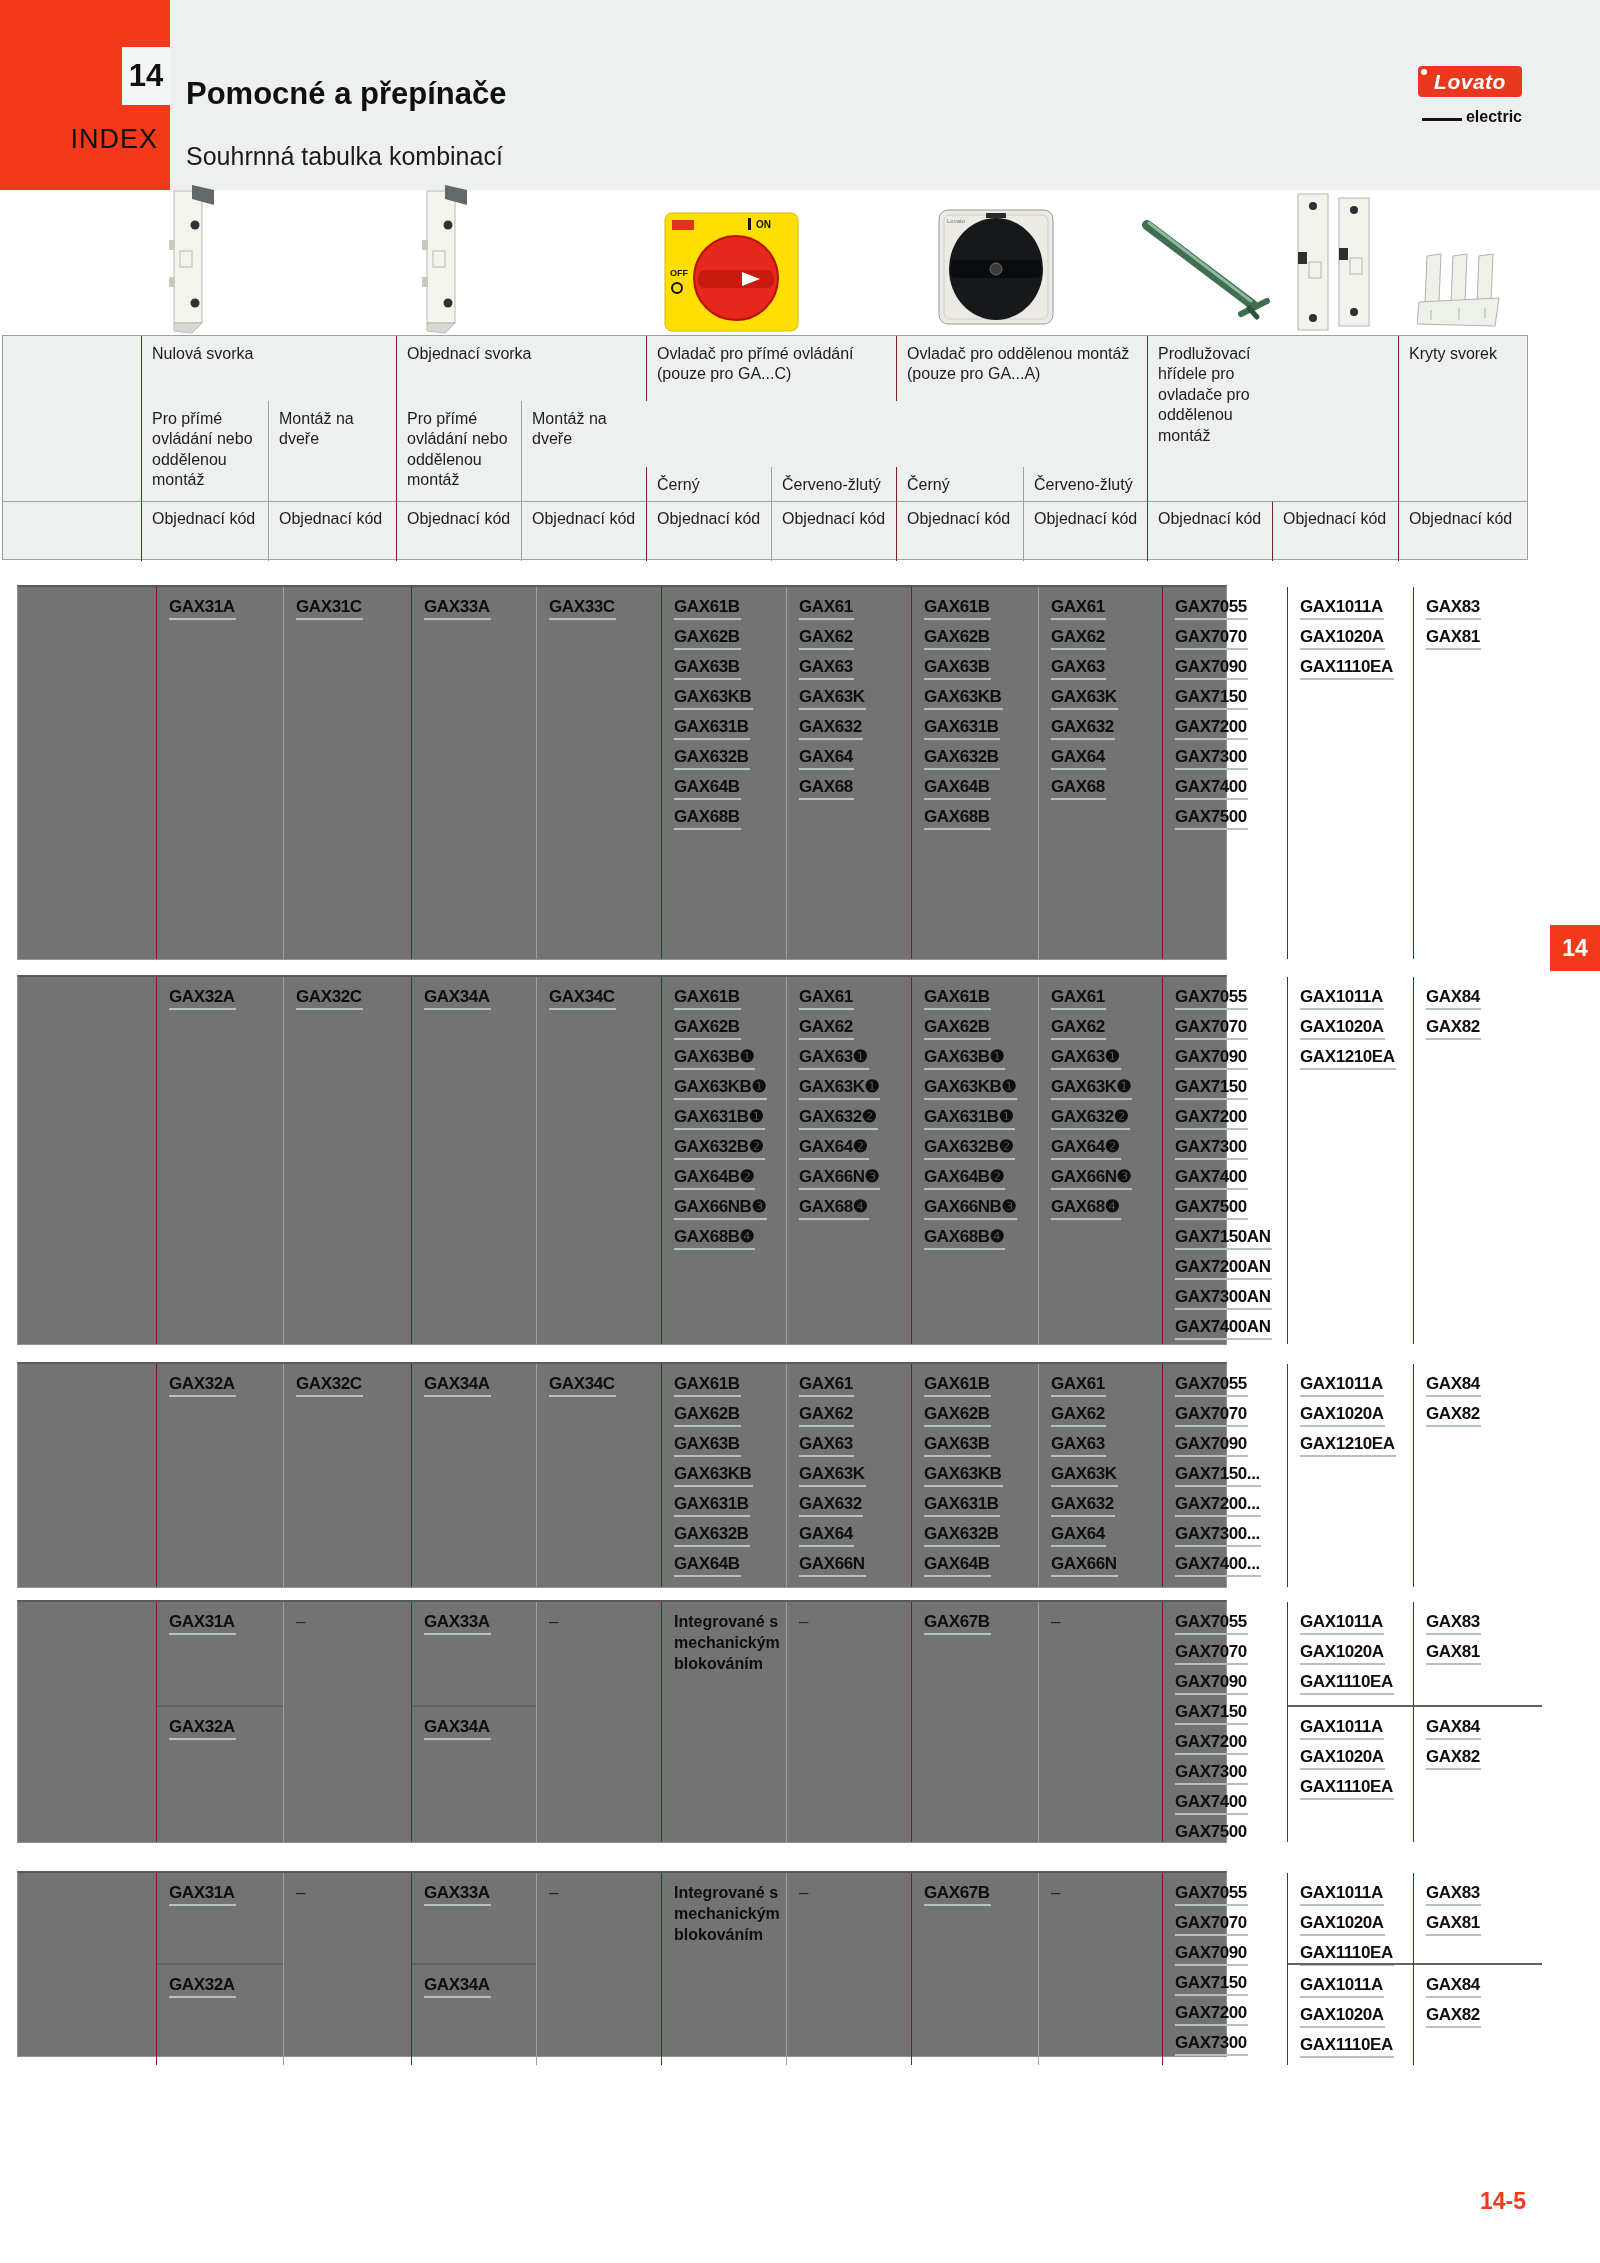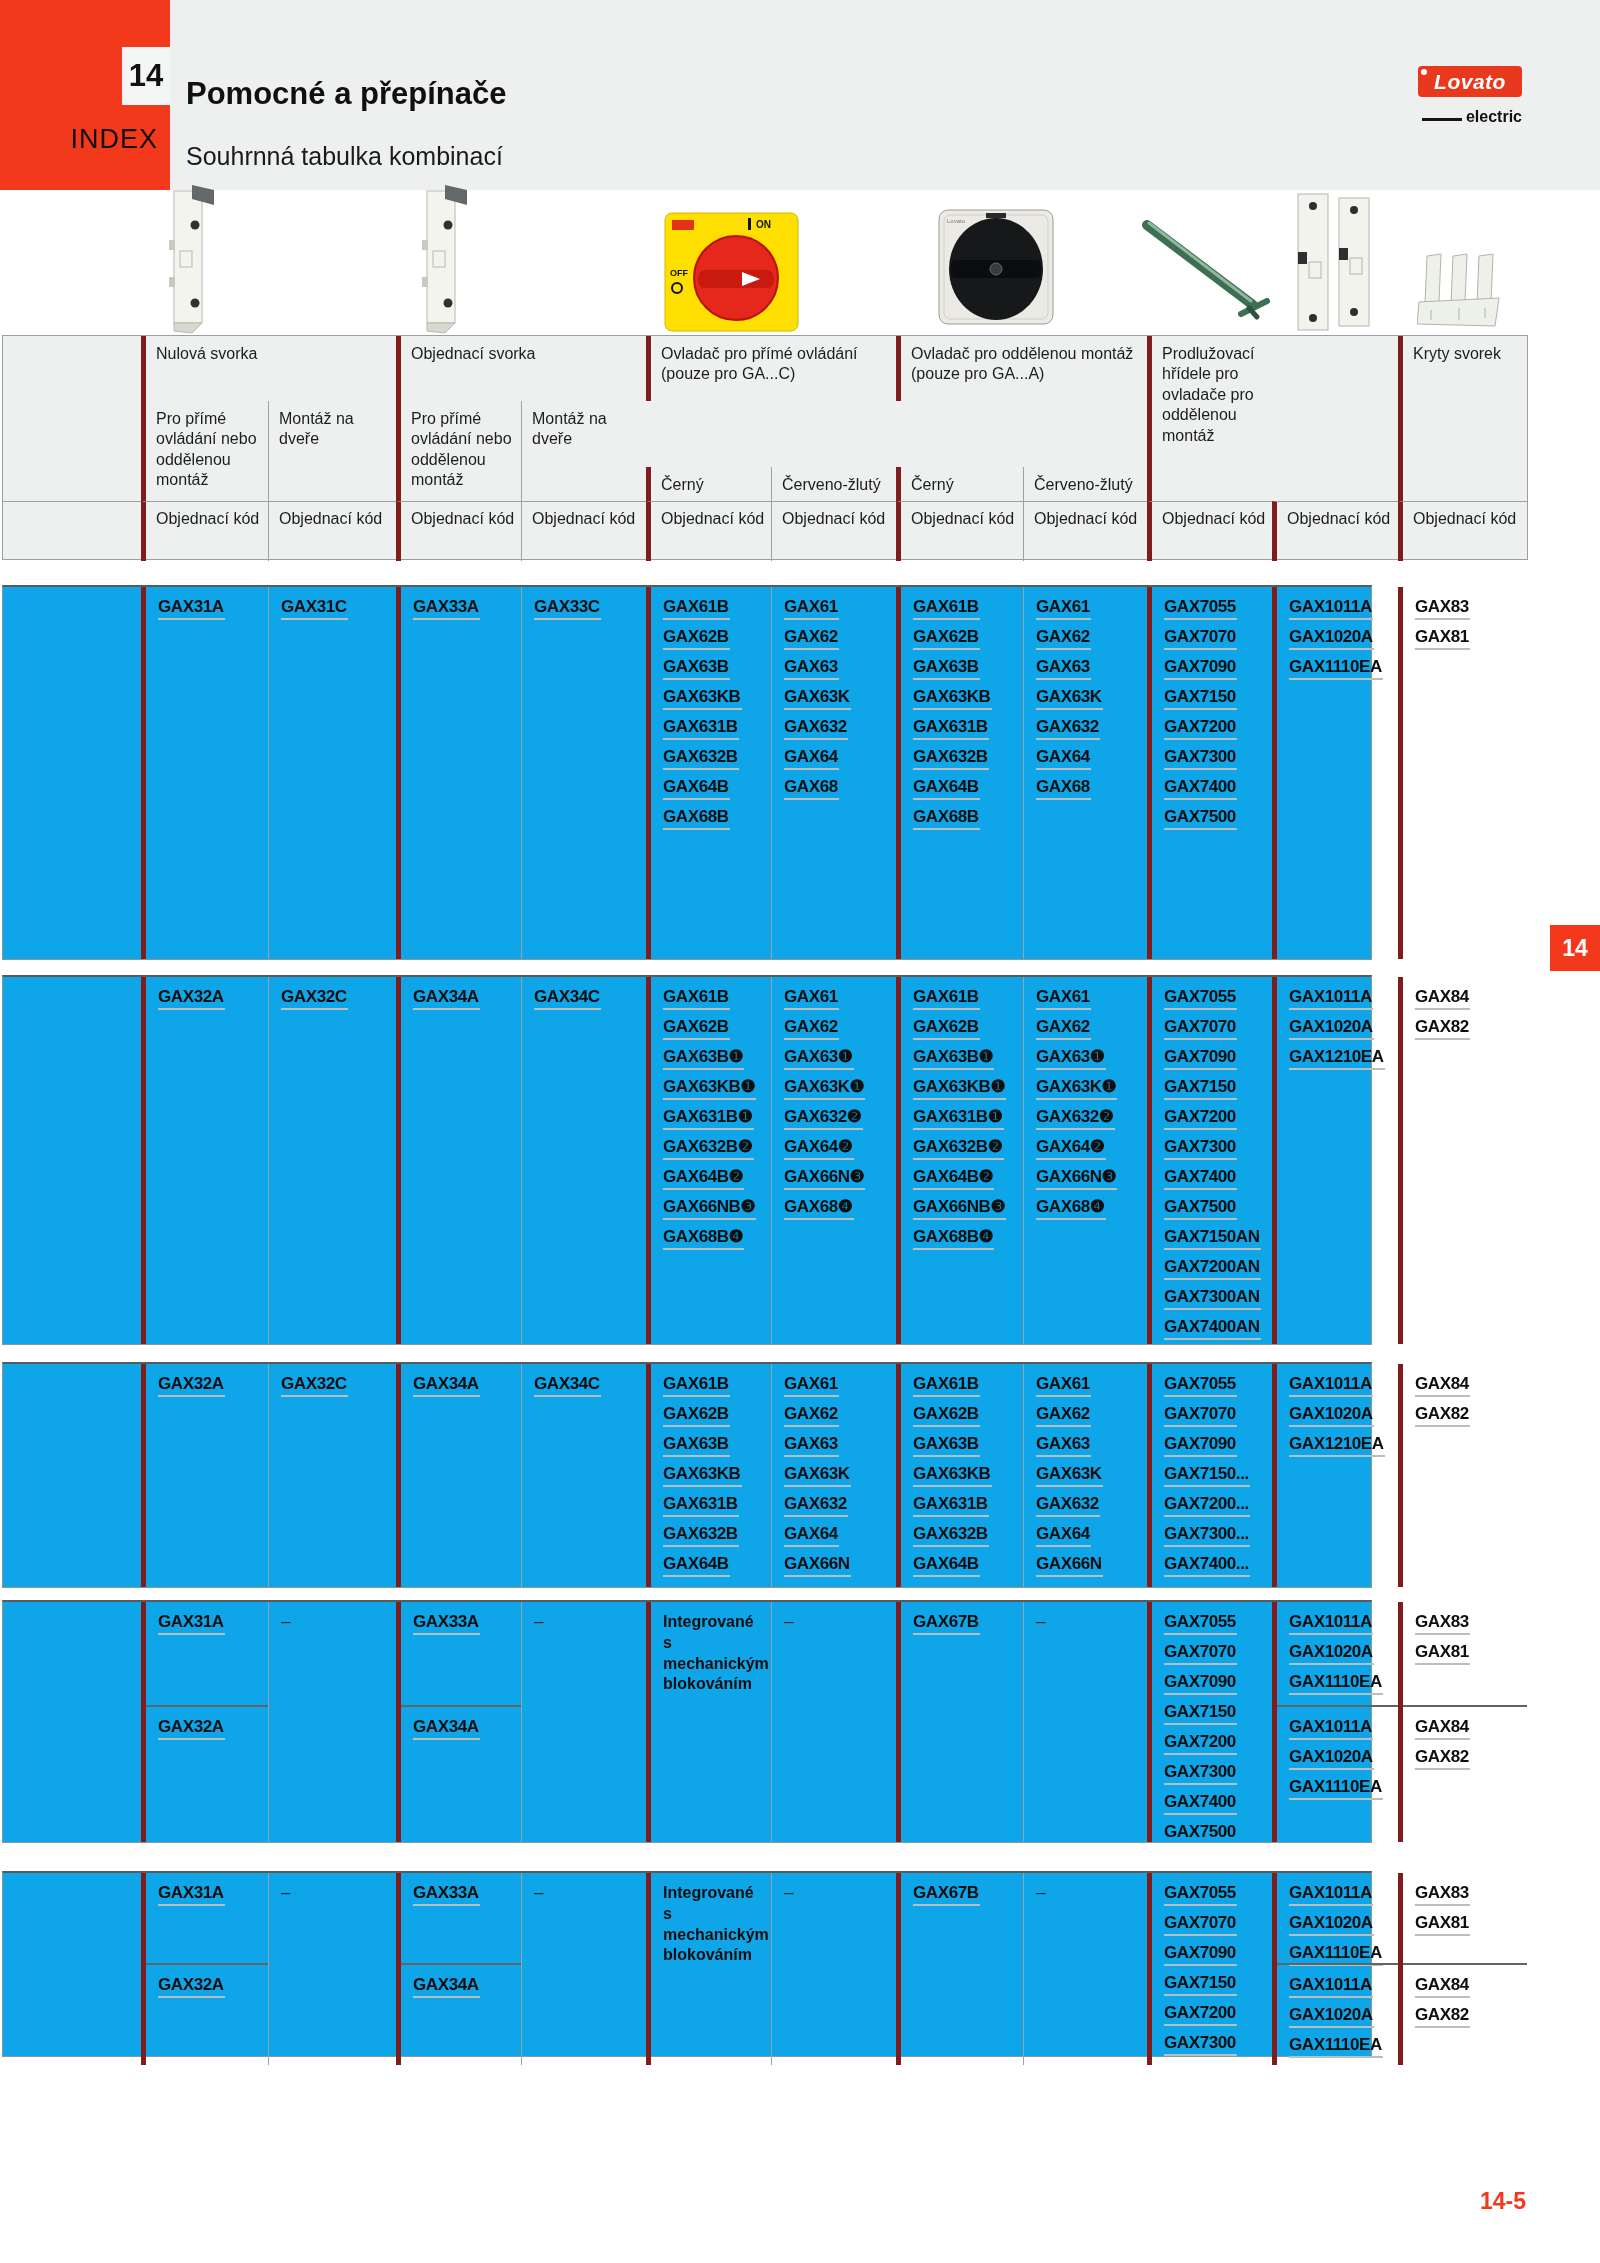--- a/index.html
+++ b/index.html
@@ -23,28 +23,28 @@
   .logoreg{position:absolute;left:3px;top:3px;width:6px;height:6px;border-radius:50%;background:#fff;}
   .logobottom{display:flex;align-items:flex-end;margin-top:12px;}
   .logoline{flex:1;height:3px;background:#151515;margin-bottom:4px;}
   .logobottom span{font-weight:bold;font-size:16px;color:#111;margin-left:4px;line-height:1;}
 
   
   .imgband{position:absolute;left:0;top:185px;width:1600px;height:150px;text-align:center;}
   .imgband .ph{position:absolute;}
 
   
-  .tgrid{position:absolute;left:2px;width:1370px;display:grid;box-sizing:border-box;
+  .tgrid{position:absolute;left:17px;width:1210px;display:grid;box-sizing:border-box;
          grid-template-columns:138px 127px 128px 125px 125px 125px 125px 127px 124px 125px 126px 129px;
-         background:#0ea5e9;border:1px solid #8d9696;border-top:2px solid #565b5b;}
+         background:#737373;border:1px solid #8d9696;border-top:2px solid #565b5b;}
   .hdrgrid{position:absolute;left:2px;top:335px;width:1526px;height:225px;display:grid;box-sizing:border-box;
          grid-template-columns:138px 127px 128px 125px 125px 125px 125px 127px 124px 125px 126px 129px;
          grid-template-rows:65px 100px 60px;
          background:#edf0ef;border:1px solid #98a1a1;}
-  .bd{border-left:5px solid #7f1d1d;}
+  .bd{border-left:1px solid #7f1d1d;}
   .bl{border-left:1px solid #9aa3a3;}
   .hcell,.scell{padding:8px 6px 0 10px;font-size:16px;line-height:1.28;color:#1d1d1d;}
   .ocell{padding:7px 6px 0 10px;font-size:16px;line-height:1.28;color:#1d1d1d;
          border-top:1px solid #9aa3a3;}
   .cell{padding:10px 4px 0 12px;box-sizing:border-box;overflow:hidden;}
   .code{display:table;font-weight:bold;font-size:17px;line-height:20px;letter-spacing:-0.4px;color:#0e0e0e;
         border-bottom:2px solid #b6c0c0;margin-bottom:7px;padding:0 1px 1px 0;cursor:pointer;}
   .dash{font-size:17px;color:#222;}
   .note{font-weight:bold;font-size:16px;line-height:1.3;color:#0e0e0e;padding-right:4px;text-align:center;}
   .splitcell{padding:0;display:flex;flex-direction:column;}

